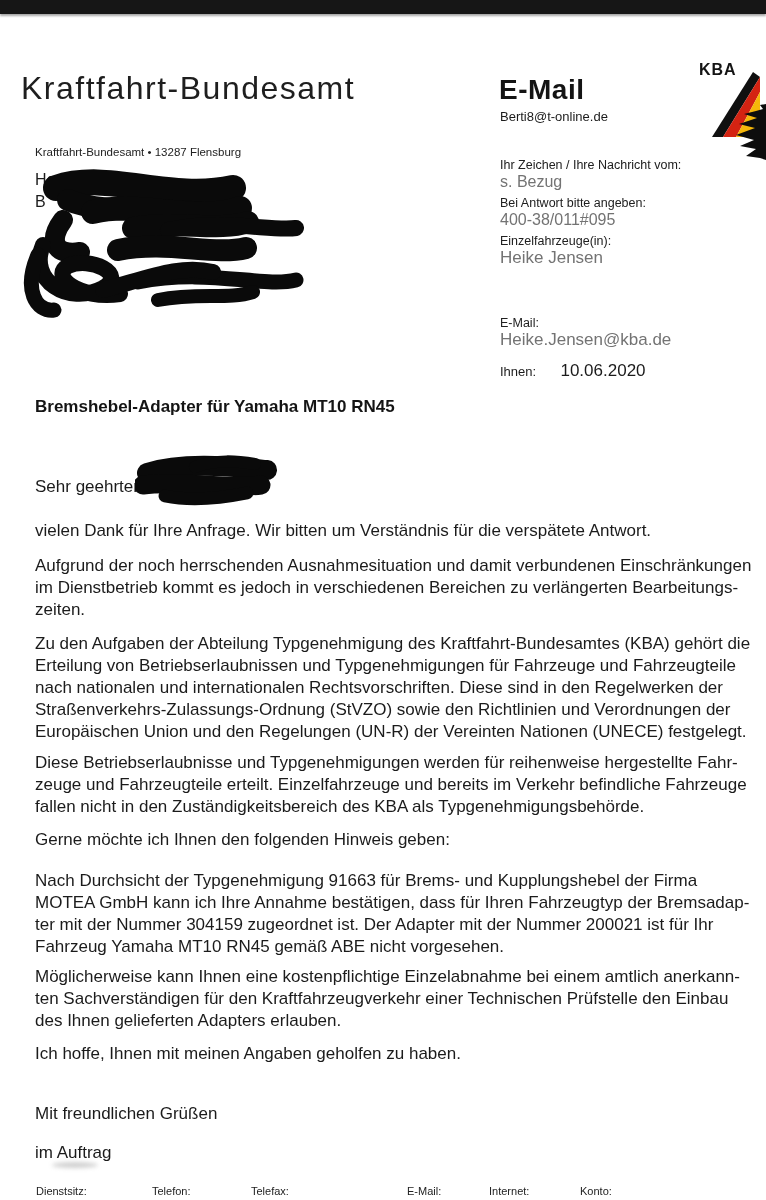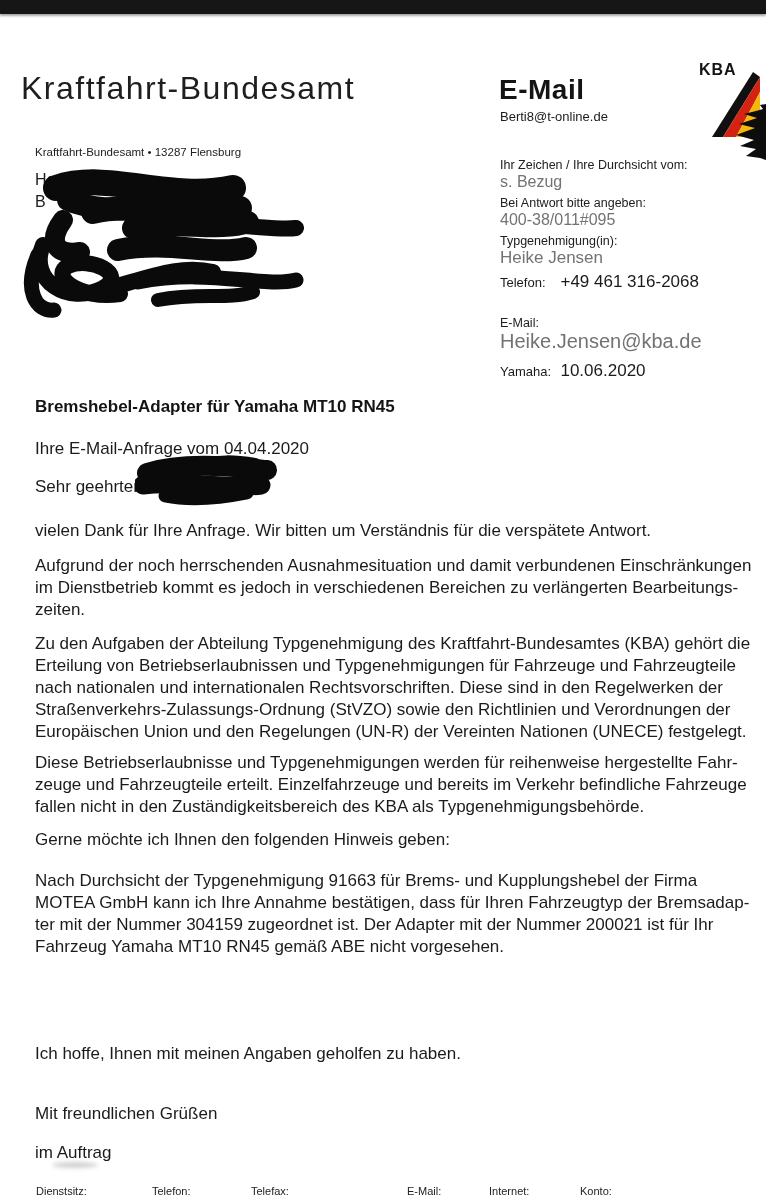--- a/index.html
+++ b/index.html
@@ -49,21 +49,21 @@
   .meta-row-value { font-size: 17px; }
   .m-l1 { left: 500px; top: 158px; }
   .m-v1 { left: 500px; top: 173px; }
   .m-l2 { left: 500px; top: 196px; }
   .m-v2 { left: 500px; top: 211px; }
   .m-l3 { left: 500px; top: 234px; }
   .m-v3 { left: 500px; top: 248px; font-size: 17px; }
   .m-tel { left: 500px; top: 272px; }
   .m-fax { left: 500px; top: 295px; }
   .m-l4 { left: 500px; top: 316px; }
-  .m-v4 { left: 500px; top: 330px; font-size: 20px; }
+  .m-v4 { left: 500px; top: 330px; font-size: 17px; }
   .m-dat { left: 500px; top: 361px; }
   .subject {
     left: 35px; top: 397px;
     font-size: 17px; font-weight: 700; color: #141414;
     white-space: nowrap;
   }
   .body-text {
     font-size: 17px; line-height: 22px; color: #1b1b1b;
     white-space: pre-line;
   }
@@ -129,39 +129,34 @@
     <path d="M160,70 C215,58 265,72 288,68" stroke-width="16"></path>
     <path d="M130,122 C200,108 255,128 288,120" stroke-width="15"></path>
     <path d="M55,60 C40,80 46,96 72,92" stroke-width="20"></path>
     <path d="M35,85 C20,120 60,146 95,128 C120,114 82,96 60,106 C42,116 70,140 112,134" stroke-width="16"></path>
     <path d="M30,95 C15,130 28,152 46,150" stroke-width="15"></path>
     <path d="M95,130 C140,118 172,104 205,112" stroke-width="16"></path>
     <path d="M110,90 C160,80 205,96 238,88" stroke-width="22"></path>
     <path d="M150,140 C190,132 220,140 245,132" stroke-width="14"></path>
   </svg>
 
-  <div class="abs meta-label m-l1">Ihr Zeichen / Ihre Durchsicht vom:</div>
+  <div class="abs meta-label m-l1">Ihr Zeichen / Ihre Nachricht vom:</div>
   <div class="abs meta-value m-v1">s. Bezug</div>
   <div class="abs meta-label m-l2">Bei Antwort bitte angeben:</div>
   <div class="abs meta-value m-v2">400-38/011#095</div>
-  <div class="abs meta-label m-l3">Typgenehmigung(in):</div>
+  <div class="abs meta-label m-l3">Einzelfahrzeuge(in):</div>
   <div class="abs meta-value m-v3">Heike Jensen</div>
-  <div class="abs m-tel">
-    <span class="meta-row-label">Telefon:</span>
-    <span class="meta-row-value">+49 461 316-2068</span>
-  </div>
   <div class="abs meta-label m-l4">E-Mail:</div>
   <div class="abs meta-value m-v4">Heike.Jensen@kba.de</div>
   <div class="abs m-dat">
-    <span class="meta-row-label">Yamaha:</span>
+    <span class="meta-row-label">Ihnen:</span>
     <span class="meta-row-value">10.06.2020</span>
   </div>
 
   <div class="abs subject">Bremshebel-Adapter für Yamaha MT10 RN45</div>
-  <div class="abs body-text ref-line">Ihre E-Mail-Anfrage vom 04.04.2020</div>
   <div class="abs body-text salutation">Sehr geehrter Herr</div>
 
   <svg class="abs scribble" style="left:135px; top:455px;" width="145" height="55" viewBox="0 0 145 55">
     <path d="M12,18 C50,6 100,12 132,15" stroke-width="20"></path>
     <path d="M8,30 C45,25 92,35 126,30" stroke-width="19"></path>
     <path d="M30,41 C60,47 92,42 112,38" stroke-width="13"></path>
     <path d="M60,12 C82,4 102,6 120,9" stroke-width="12"></path>
   </svg>
 
   <div class="abs body-text p2">Aufgrund der noch herrschenden Ausnahmesituation und damit verbundenen Einschränkungen
@@ -174,20 +169,23 @@
   <div class="abs body-text p3">Zu den Aufgaben der Abteilung Typgenehmigung des Kraftfahrt-Bundesamtes (KBA) gehört die
 Erteilung von Betriebserlaubnissen und Typgenehmigungen für Fahrzeuge und Fahrzeugteile
 nach nationalen und internationalen Rechtsvorschriften. Diese sind in den Regelwerken der
 Straßenverkehrs-Zulassungs-Ordnung (StVZO) sowie den Richtlinien und Verordnungen der
 Europäischen Union und den Regelungen (UN-R) der Vereinten Nationen (UNECE) festgelegt.</div>
   <div class="abs body-text p5">Gerne möchte ich Ihnen den folgenden Hinweis geben:</div>
   <div class="abs body-text p6">Nach Durchsicht der Typgenehmigung 91663 für Brems- und Kupplungshebel der Firma
 MOTEA GmbH kann ich Ihre Annahme bestätigen, dass für Ihren Fahrzeugtyp der Bremsadap-
 ter mit der Nummer 304159 zugeordnet ist. Der Adapter mit der Nummer 200021 ist für Ihr
 Fahrzeug Yamaha MT10 RN45 gemäß ABE nicht vorgesehen.</div>
+  <div class="abs body-text p7">Möglicherweise kann Ihnen eine kostenpflichtige Einzelabnahme bei einem amtlich anerkann-
+ten Sachverständigen für den Kraftfahrzeugverkehr einer Technischen Prüfstelle den Einbau
+des Ihnen gelieferten Adapters erlauben.</div>
   <div class="abs body-text p8">Ich hoffe, Ihnen mit meinen Angaben geholfen zu haben.</div>
   <div class="abs body-text closing">Mit freundlichen Grüßen</div>
   <div class="abs body-text signature">im Auftrag</div>
 
   <div class="smudge"></div>
 
   <div class="footer-col fc0">
     <div class="footer-label">Dienstsitz:</div>
     <div class="footer-value">Fördestraße 16</div>
   </div>

